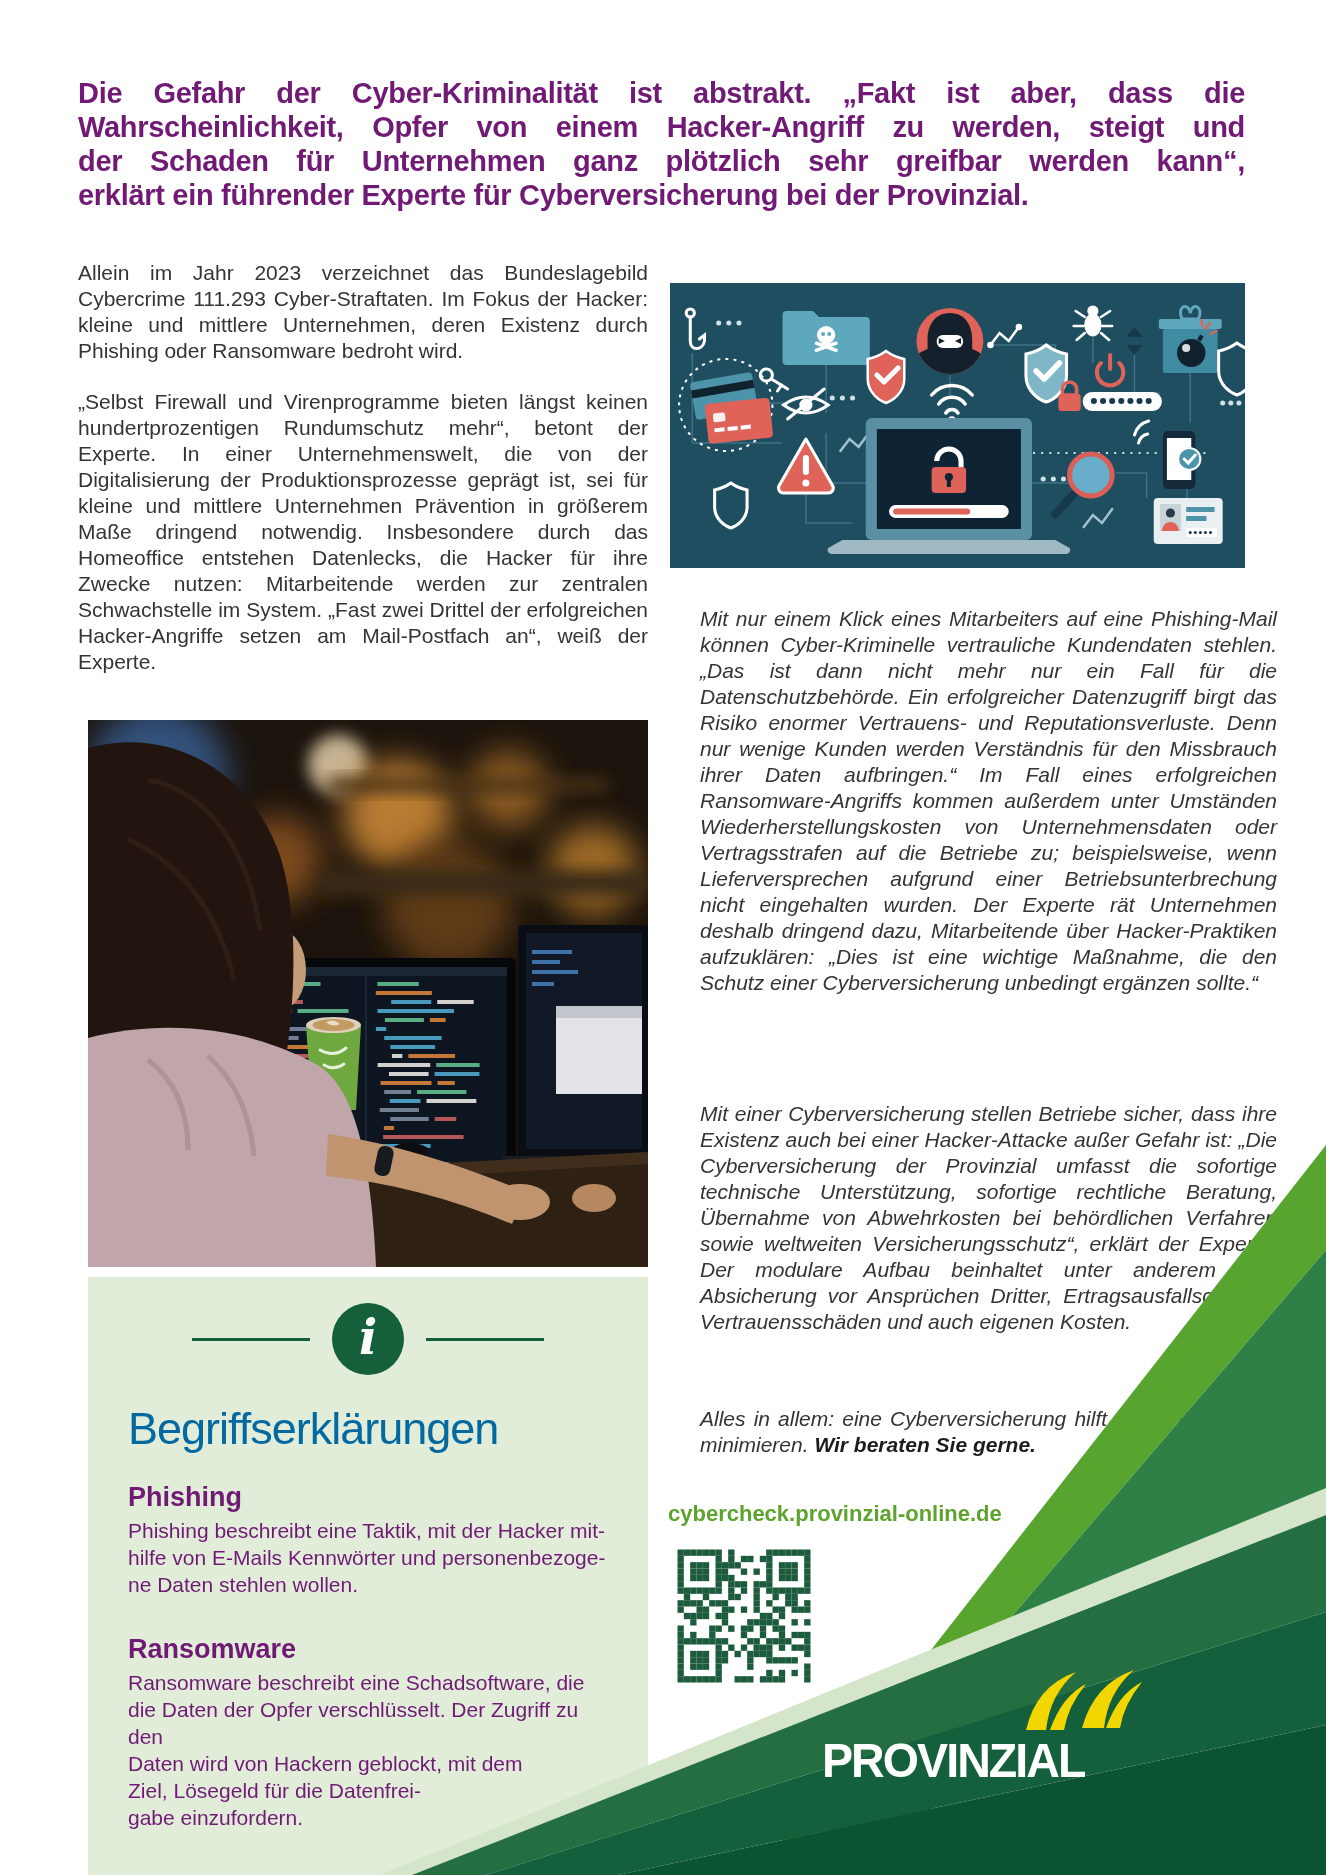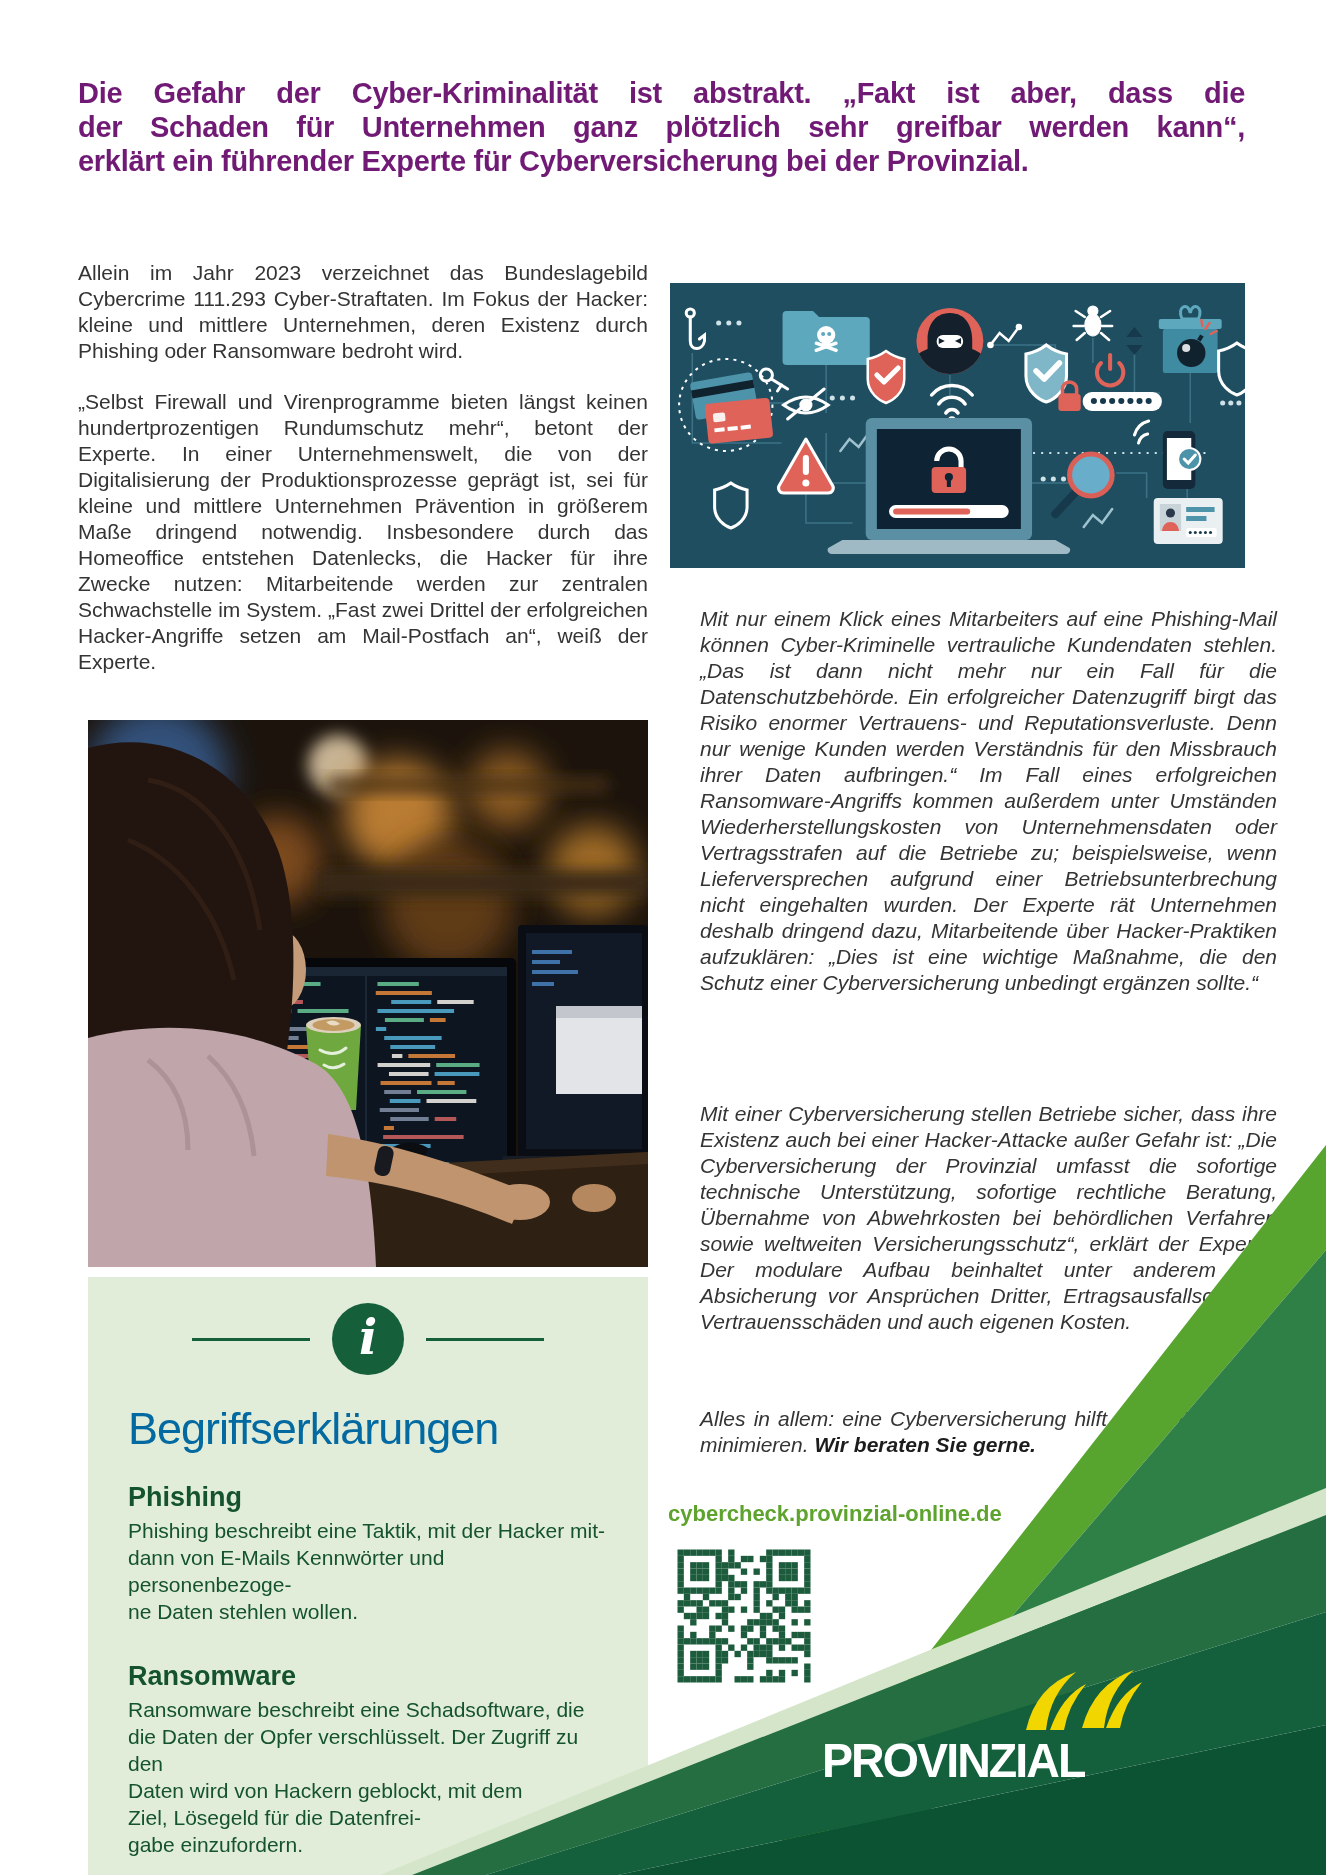--- a/index.html
+++ b/index.html
@@ -25,39 +25,40 @@
   .illustration{position:absolute;left:670px;top:283px;width:575px;height:285px;}
   .photo{position:absolute;left:88px;top:720px;width:560px;height:547px;}
   
   .infobox{position:absolute;left:88px;top:1277px;width:560px;height:598px;background:#e1edd9;z-index:1;}
   .icon-row{display:flex;align-items:center;justify-content:center;gap:22px;padding-top:26px;}
   .icon-line{width:118px;height:3px;background:#15603a;}
   .info-circle{width:72px;height:72px;border-radius:50%;background:#15603a;color:#fff;
                display:flex;align-items:center;justify-content:center;
                font:italic 700 48px "DejaVu Serif",serif;padding-bottom:4px;box-sizing:border-box;}
   .infobox-title{margin:28px 0 0 40px;font-weight:400;font-size:45px;letter-spacing:-1px;color:#0369a1;}
-  .term{margin:27px 36px 0 40px;color:#14532d;}
+  .term{margin:27px 36px 0 40px;color:#701a75;}
   .term-name{font-weight:700;font-size:27px;margin:0 0 4px 0;}
   .term-def{font-size:21px;line-height:27px;margin:0;white-space:pre-line;}
   .term+.term{margin-top:36px;}
   
   .diagonals{position:absolute;left:0;top:0;width:1326px;height:1875px;z-index:5;pointer-events:none;}
   .qr{position:absolute;left:668px;top:1540px;width:152px;height:152px;z-index:3;}
   .logo{position:absolute;left:822px;top:1676px;width:340px;height:120px;z-index:6;}
   .logo-text{position:absolute;left:0;bottom:8px;color:#fff;font-weight:700;font-size:48px;
              letter-spacing:-2px;transform:scaleX(0.97);transform-origin:left;}
   .logo-wings{position:absolute;right:18px;top:-6px;}
 </style>
 </head>
 <body>
 
 <div class="page">
 
   <div class="headline">
     <div class="headline-line">Die Gefahr der Cyber-Kriminalität ist abstrakt. „Fakt ist aber, dass die</div>
+    <div class="headline-line">Wahrscheinlichkeit, Opfer von einem Hacker-Angriff zu werden, steigt und</div>
     <div class="headline-line">der Schaden für Unternehmen ganz plötzlich sehr greifbar werden kann“,</div>
     <div class="headline-line">erklärt ein führender Experte für Cyberversicherung bei der Provinzial.</div>
   </div>
 
   <p class="body-par col-left p-l1">Allein im Jahr 2023 verzeichnet das Bundeslagebild Cybercrime 111.293 Cyber-Straftaten. Im Fokus der Hacker: kleine und mittlere Unternehmen, deren Existenz durch Phishing oder Ransomware bedroht wird.</p>
   <p class="body-par col-left p-l2">„Selbst Firewall und Virenprogramme bieten längst keinen hundertprozentigen Rundumschutz mehr“, betont der Experte. In einer Unternehmenswelt, die von der Digitalisierung der Produktionsprozesse geprägt ist, sei für kleine und mittlere Unternehmen Prävention in größerem Maße dringend notwendig. Insbesondere durch das Homeoffice entstehen Datenlecks, die Hacker für ihre Zwecke nutzen: Mitarbeitende werden zur zentralen Schwachstelle im System. „Fast zwei Drittel der erfolgreichen Hacker-Angriffe setzen am Mail-Postfach an“, weiß der Experte.</p>
 
   <svg class="illustration" viewBox="0 0 567 285" preserveAspectRatio="none">
     <rect x="0" y="0" width="567" height="285" fill="#1f4e61"></rect>
 
@@ -714,21 +715,21 @@
   <div class="infobox">
     <div class="icon-row">
       <div class="icon-line"></div>
       <div class="info-circle">i</div>
       <div class="icon-line"></div>
     </div>
     <h2 class="infobox-title">Begriffserklärungen</h2>
     <div class="term">
       <p class="term-name">Phishing</p>
       <p class="term-def">Phishing beschreibt eine Taktik, mit der Hacker mit-
-dann von E-Mails Kennwörter und personenbezoge-
+hilfe von E-Mails Kennwörter und personenbezoge-
 ne Daten stehlen wollen.</p>
     </div>
     <div class="term">
       <p class="term-name">Ransomware</p>
       <p class="term-def">Ransomware beschreibt eine Schadsoftware, die
 die Daten der Opfer verschlüsselt. Der Zugriff zu den
 Daten wird von Hackern geblockt, mit dem
 Ziel, Lösegeld für die Datenfrei-
 gabe einzufordern.</p>
     </div>

